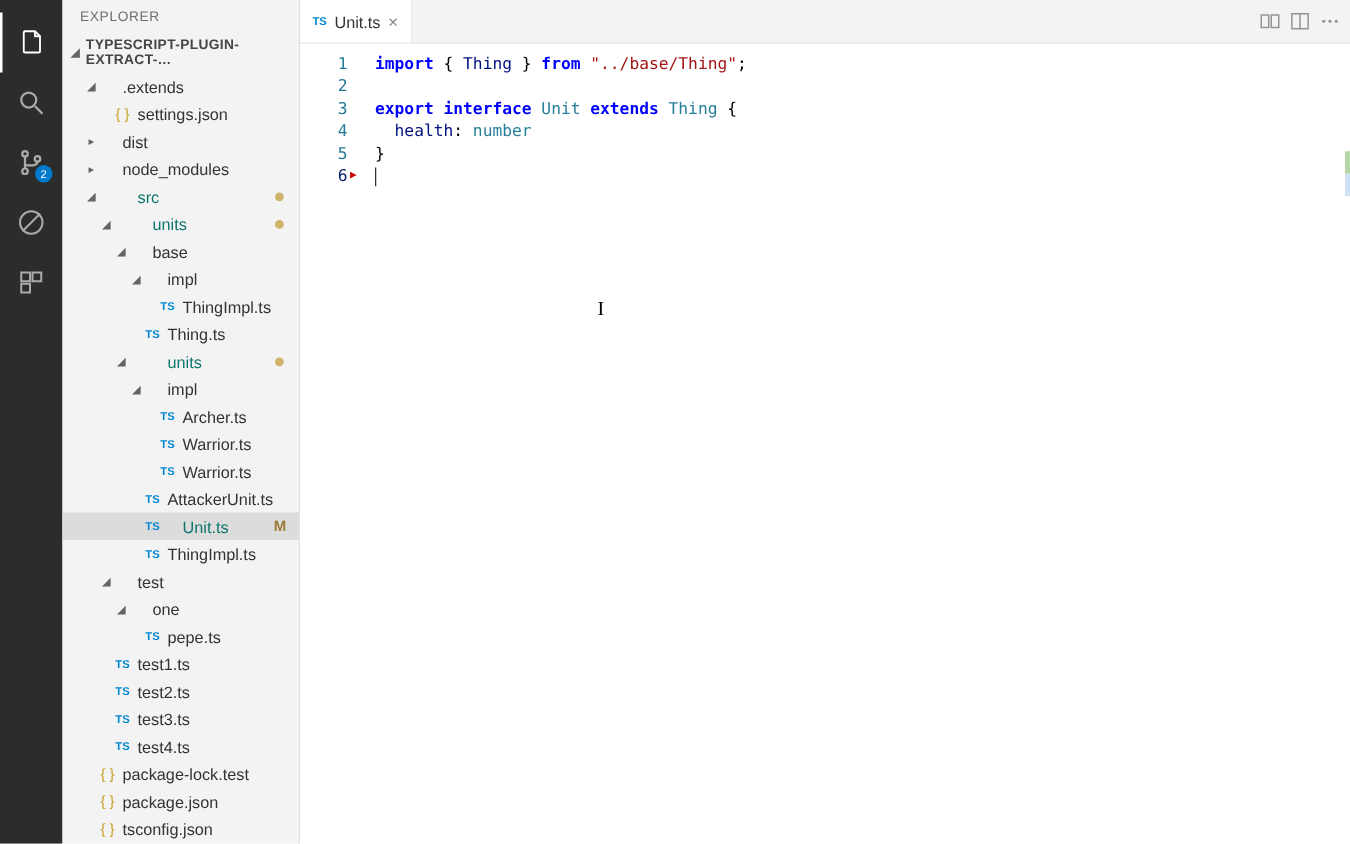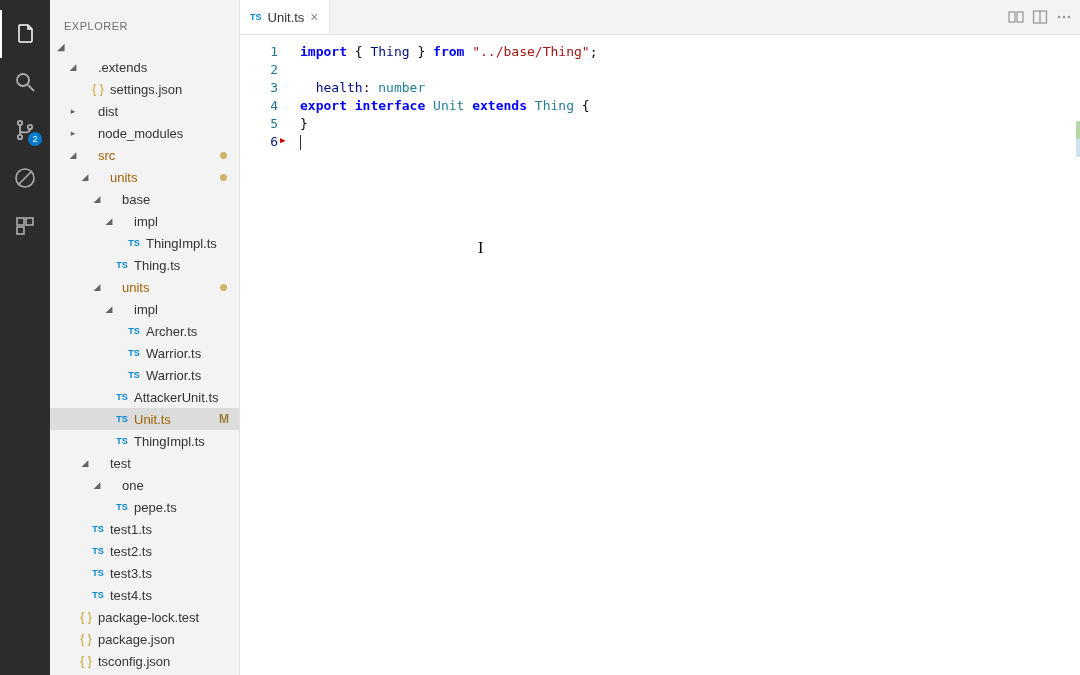--- a/index.html
+++ b/index.html
@@ -9,29 +9,29 @@
 
 .activity-bar { width: 50px; background: #2c2c2c; display: flex; flex-direction: column; align-items: center; padding-top: 10px; }
 .activity-item { width: 50px; height: 48px; display: flex; align-items: center; justify-content: center; cursor: pointer; position: relative; }
 .activity-item.active { border-left: 2px solid #fff; }
 .activity-item svg { width: 24px; height: 24px; opacity: 0.6; }
 .activity-item.active svg { opacity: 1; }
 .badge { position: absolute; bottom: 8px; right: 8px; background: #007acc; color: #fff; font-size: 9px; border-radius: 8px; min-width: 14px; height: 14px; display: flex; align-items: center; justify-content: center; padding: 0 3px; }
 
 
 .sidebar { width: 190px; background: #f3f3f3; display: flex; flex-direction: column; border-right: 1px solid #e0e0e0; }
-.sidebar-header { padding: 20px 14px 6px; font-size: 11px; color: #6f6f6f; letter-spacing: 0.5px; text-transform: uppercase; }
+.sidebar-header { padding: 8px 14px 6px; font-size: 11px; color: #6f6f6f; letter-spacing: 0.5px; text-transform: uppercase; }
 .project-header { padding: 4px 4px 4px 6px; font-size: 11px; font-weight: 700; color: #444; letter-spacing: 0.3px; display: flex; align-items: center; }
 .tree { flex: 1; overflow: auto; font-size: 13px; }
 .tree-row { display: flex; align-items: center; height: 22px; cursor: pointer; white-space: nowrap; position: relative; }
 .tree-row.selected { background: #dcdcdc; }
 .tree-twistie { width: 10px; text-align: center; color: #646464; font-size: 9px; }
 .tree-icon { width: 16px; display: inline-flex; align-items: center; justify-content: center; margin-right: 4px; font-size: 10px; }
 .tree-label { color: #333; }
-.tree-label.modified { color: #a16207; }
+.tree-label.modified { color: #0f766e; margin-left: 12px; }
 .tree-status { position: absolute; right: 10px; color: #9a7d33; font-weight: 600; font-size: 12px; }
 .dot-status { position: absolute; right: 12px; width: 7px; height: 7px; background: #d0b36a; border-radius: 50%; }
 .icon-ts { color: #0288d1; font-weight: 700; font-size: 9px; }
 .icon-json { color: #c9a227; font-size: 12px; }
 
 
 .editor-area { flex: 1; display: flex; flex-direction: column; }
 .tabs { height: 35px; background: #f3f3f3; display: flex; align-items: stretch; border-bottom: 1px solid #e0e0e0; }
 .tab { display: flex; align-items: center; padding: 0 10px; background: #fff; border-right: 1px solid #e7e7e7; gap: 6px; cursor: pointer; }
 .tab .tab-label { color: #333; font-size: 13px; }
@@ -95,20 +95,21 @@
           <rect x="13" y="4" width="7" height="7"></rect>
           <rect x="4" y="13" width="7" height="7"></rect>
         </svg>
     </div>
   </div>
 
   <div class="sidebar">
     <div class="sidebar-header">EXPLORER</div>
     <div class="project-header">
       <span class="tree-twistie">◢</span>
+      <span style="margin-left:4px;">TYPESCRIPT-PLUGIN-EXTRACT-…</span>
     </div>
     <div class="tree" id="tree">
         <div class="tree-row" style="padding-left: 18px;">
           <span class="tree-twistie">◢</span>
           <span class="tree-icon"></span>
           <span class="tree-label">.extends</span>
         </div>
         <div class="tree-row" style="padding-left: 30px;">
           <span class="tree-twistie"></span>
           <span class="tree-icon icon-json">{ }</span>
@@ -280,22 +281,22 @@
           <div class="ln">2</div>
           <div class="ln">3</div>
           <div class="ln">4</div>
           <div class="ln">5</div>
           <div class="ln active">6</div>
         </div>
       <div class="code" id="code">
         <span class="red-tri">▶</span>
       <div class="code-line"><span class="tok-k">import</span><span class="tok-punc"> { </span><span class="tok-n">Thing</span><span class="tok-punc"> } </span><span class="tok-k">from</span><span class="tok-punc"> </span><span class="tok-s">"../base/Thing"</span><span class="tok-punc">;</span></div>
           <div class="code-line"></div>
+          <div class="code-line"><span class="tok-k">export</span><span class="tok-punc"> </span><span class="tok-k">interface</span><span class="tok-punc"> </span><span class="tok-t">Unit</span><span class="tok-punc"> </span><span class="tok-k">extends</span><span class="tok-punc"> </span><span class="tok-t">Thing</span><span class="tok-punc"> {</span></div>
           <div class="code-line"><span class="tok-punc">  </span><span class="tok-n">health</span><span class="tok-punc">: </span><span class="tok-t">number</span></div>
-          <div class="code-line"><span class="tok-k">export</span><span class="tok-punc"> </span><span class="tok-k">interface</span><span class="tok-punc"> </span><span class="tok-t">Unit</span><span class="tok-punc"> </span><span class="tok-k">extends</span><span class="tok-punc"> </span><span class="tok-t">Thing</span><span class="tok-punc"> {</span></div>
           <div class="code-line"><span class="tok-punc">}</span></div>
           <div class="code-line"><span class="cursor-bar"></span></div>
         </div>
       <div class="minimap">
         <div class="minimap-slice" style="top:86px;background:#b7d7a8;"></div>
         <div class="minimap-slice" style="top:104px;background:#cfe2f3;"></div>
       </div>
       <span class="text-cursor-img" style="left:238px; top:204px;">I</span>
     </div>
   </div>

